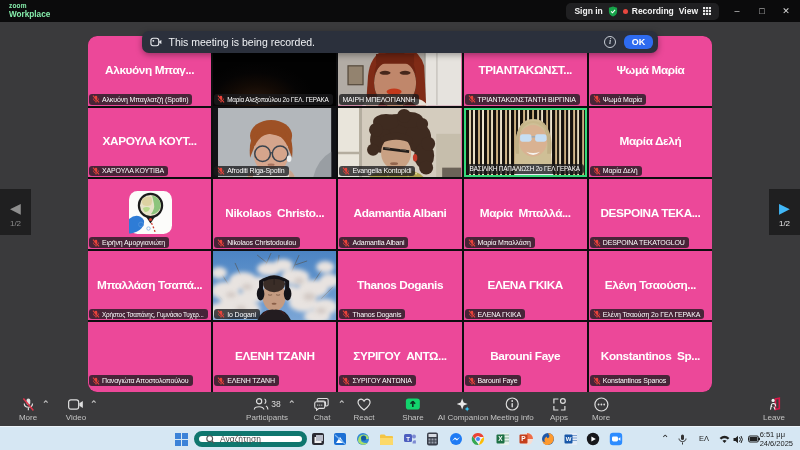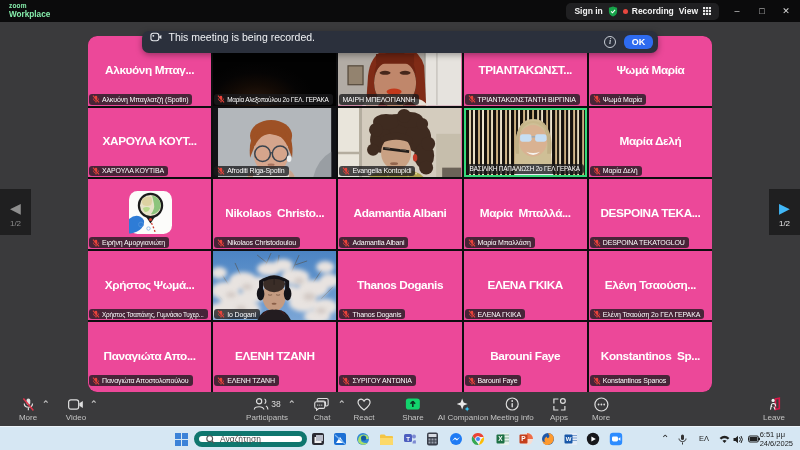--- a/index.html
+++ b/index.html
@@ -8,21 +8,21 @@
   .abs{position:absolute;}
   
   #titlebar{position:absolute;top:0;left:0;width:800px;height:22px;background:#0b0b0c;}
   #zlogo{position:absolute;left:9px;top:3px;color:#86efac;line-height:1;}
   #zlogo .z1{font-size:6.5px;font-weight:bold;letter-spacing:.2px;}
   #zlogo .z2{font-size:8.2px;font-weight:bold;margin-top:1.5px;}
   #tb-right{position:absolute;right:81px;top:2.5px;height:17px;background:#202022;border-radius:5px;display:flex;align-items:center;padding:0 8px;gap:5px;}
   #tb-right span{color:#f2f2f2;font-size:8.5px;font-weight:bold;white-space:nowrap;}
   .windot{position:absolute;top:0;width:10px;height:22px;color:#d8d8d8;font-size:9px;line-height:22px;text-align:center;}
   
-  #notif{position:absolute;left:142px;top:31px;width:516px;height:22px;background:#2b303c;border-radius:7px;display:flex;box-shadow:0 2px 6px rgba(0,0,0,.35);}
+  #notif{position:absolute;left:142px;top:31px;width:516px;height:22px;background:#2b303c;border-radius:7px;display:flex;align-items:center;box-shadow:0 2px 6px rgba(0,0,0,.35);}
   #notif .ntext{color:#f0f2f5;font-size:10.5px;margin-left:7px;}
   #notif .okbtn{position:absolute;right:5px;top:4px;width:29px;height:14px;background:#2e6bf0;border-radius:6px;color:#fff;font-size:9px;font-weight:bold;text-align:center;line-height:14px;}
   #notif .info{position:absolute;right:42px;top:5px;width:10px;height:10px;border:1px solid #c7ccd4;border-radius:50%;color:#c7ccd4;font-size:8px;line-height:10px;text-align:center;font-family:"Liberation Serif",serif;font-style:italic;font-weight:bold;}
   
   .tile{position:absolute;width:123.2px;height:69.6px;background:#ec4899;overflow:hidden;}
   .bigname{position:absolute;left:0;top:50%;width:100%;transform:translateY(-54%);text-align:center;color:#fff;font-size:11.8px;font-weight:bold;white-space:nowrap;letter-spacing:-0.4px;}
   .lbl{position:absolute;left:1px;bottom:1px;display:flex;align-items:center;background:rgba(25,25,28,.78);border-radius:3px;padding:0 4px 0 3px;height:10.5px;font-size:7px;letter-spacing:-0.15px;color:#fdfdfd;white-space:nowrap;z-index:5;}
   .lbl.sm{font-size:6.4px;letter-spacing:-0.2px;}
   .lbl .mic{width:8px;height:8px;margin-right:2px;flex:none;}
   .greenb{border:2px solid #35d97b;width:119.2px;height:65.6px;}
@@ -384,21 +384,21 @@
               <rect x="3.4" y="0.8" width="3.2" height="5" rx="1.6" fill="#e8433a" stroke="none"></rect>
               <path d="M1.8 4.5 C1.8 8.6 8.2 8.6 8.2 4.5" stroke-width="1.1"></path>
               <line x1="5" y1="7.6" x2="5" y2="9.4"></line>
               <line x1="1.2" y1="0.8" x2="8.8" y2="9.2" stroke-width="1.3"></line>
             </g>
           </svg>
           <span>DESPOINA TEKATOGLOU</span>
         </div>
       </div>
 <div class="tile " style="left:88px;top:250.8px;">
-        <div class="bigname">Χρήστος Ψωμά...</div>
+        <div class="bigname">Μπαλλάση Τσαπά...</div>
         <div class="lbl sm">
           <svg class="mic" viewBox="0 0 10 10">
             <g stroke="#e8433a" fill="none" stroke-width="1.2">
               <rect x="3.4" y="0.8" width="3.2" height="5" rx="1.6" fill="#e8433a" stroke="none"></rect>
               <path d="M1.8 4.5 C1.8 8.6 8.2 8.6 8.2 4.5" stroke-width="1.1"></path>
               <line x1="5" y1="7.6" x2="5" y2="9.4"></line>
               <line x1="1.2" y1="0.8" x2="8.8" y2="9.2" stroke-width="1.3"></line>
             </g>
           </svg>
           <span>Χρήστος Τσαπάνης, Γυμνάσιο Τυχερ...</span>
@@ -503,21 +503,20 @@
               <rect x="3.4" y="0.8" width="3.2" height="5" rx="1.6" fill="#e8433a" stroke="none"></rect>
               <path d="M1.8 4.5 C1.8 8.6 8.2 8.6 8.2 4.5" stroke-width="1.1"></path>
               <line x1="5" y1="7.6" x2="5" y2="9.4"></line>
               <line x1="1.2" y1="0.8" x2="8.8" y2="9.2" stroke-width="1.3"></line>
             </g>
           </svg>
           <span>Ελένη Τσαούση  2ο ΓΕΛ ΓΕΡΑΚΑ</span>
         </div>
       </div>
 <div class="tile " style="left:88px;top:322.4px;border-bottom-left-radius:9px;">
-        <div class="bigname">Παναγιώτα Απο...</div>
         <div class="lbl">
           <svg class="mic" viewBox="0 0 10 10">
             <g stroke="#e8433a" fill="none" stroke-width="1.2">
               <rect x="3.4" y="0.8" width="3.2" height="5" rx="1.6" fill="#e8433a" stroke="none"></rect>
               <path d="M1.8 4.5 C1.8 8.6 8.2 8.6 8.2 4.5" stroke-width="1.1"></path>
               <line x1="5" y1="7.6" x2="5" y2="9.4"></line>
               <line x1="1.2" y1="0.8" x2="8.8" y2="9.2" stroke-width="1.3"></line>
             </g>
           </svg>
           <span>Παναγιώτα Αποστολοπούλου</span>
@@ -531,20 +530,21 @@
               <rect x="3.4" y="0.8" width="3.2" height="5" rx="1.6" fill="#e8433a" stroke="none"></rect>
               <path d="M1.8 4.5 C1.8 8.6 8.2 8.6 8.2 4.5" stroke-width="1.1"></path>
               <line x1="5" y1="7.6" x2="5" y2="9.4"></line>
               <line x1="1.2" y1="0.8" x2="8.8" y2="9.2" stroke-width="1.3"></line>
             </g>
           </svg>
           <span>ΕΛΕΝΗ ΤΖΑΝΗ</span>
         </div>
       </div>
 <div class="tile " style="left:338.4px;top:322.4px;">
+        <div class="bigname">ΣΥΡΙΓΟΥ&nbsp;&nbsp;ΑΝΤΩ...</div>
         <div class="lbl">
           <svg class="mic" viewBox="0 0 10 10">
             <g stroke="#e8433a" fill="none" stroke-width="1.2">
               <rect x="3.4" y="0.8" width="3.2" height="5" rx="1.6" fill="#e8433a" stroke="none"></rect>
               <path d="M1.8 4.5 C1.8 8.6 8.2 8.6 8.2 4.5" stroke-width="1.1"></path>
               <line x1="5" y1="7.6" x2="5" y2="9.4"></line>
               <line x1="1.2" y1="0.8" x2="8.8" y2="9.2" stroke-width="1.3"></line>
             </g>
           </svg>
           <span>ΣΥΡΙΓΟΥ ΑΝΤΩΝΙΑ</span>

